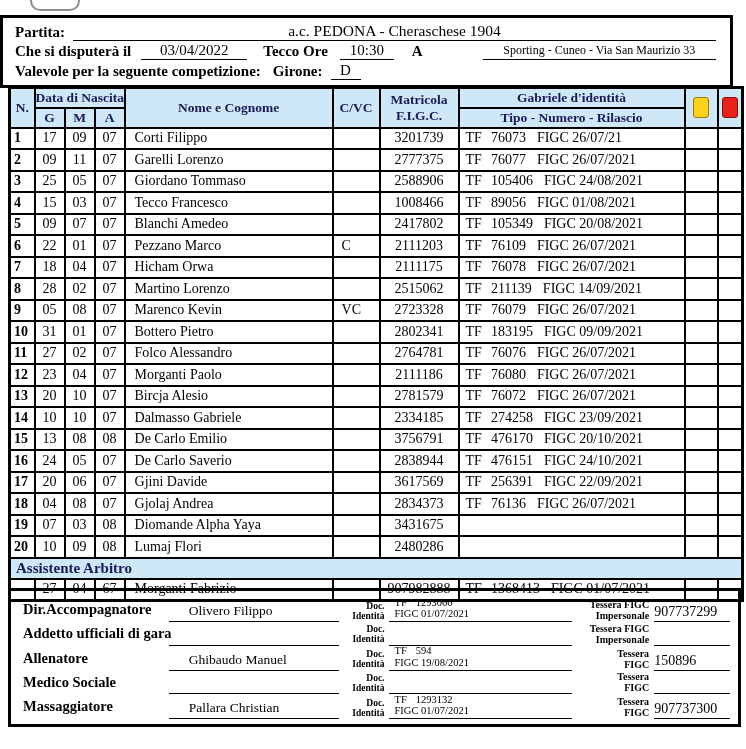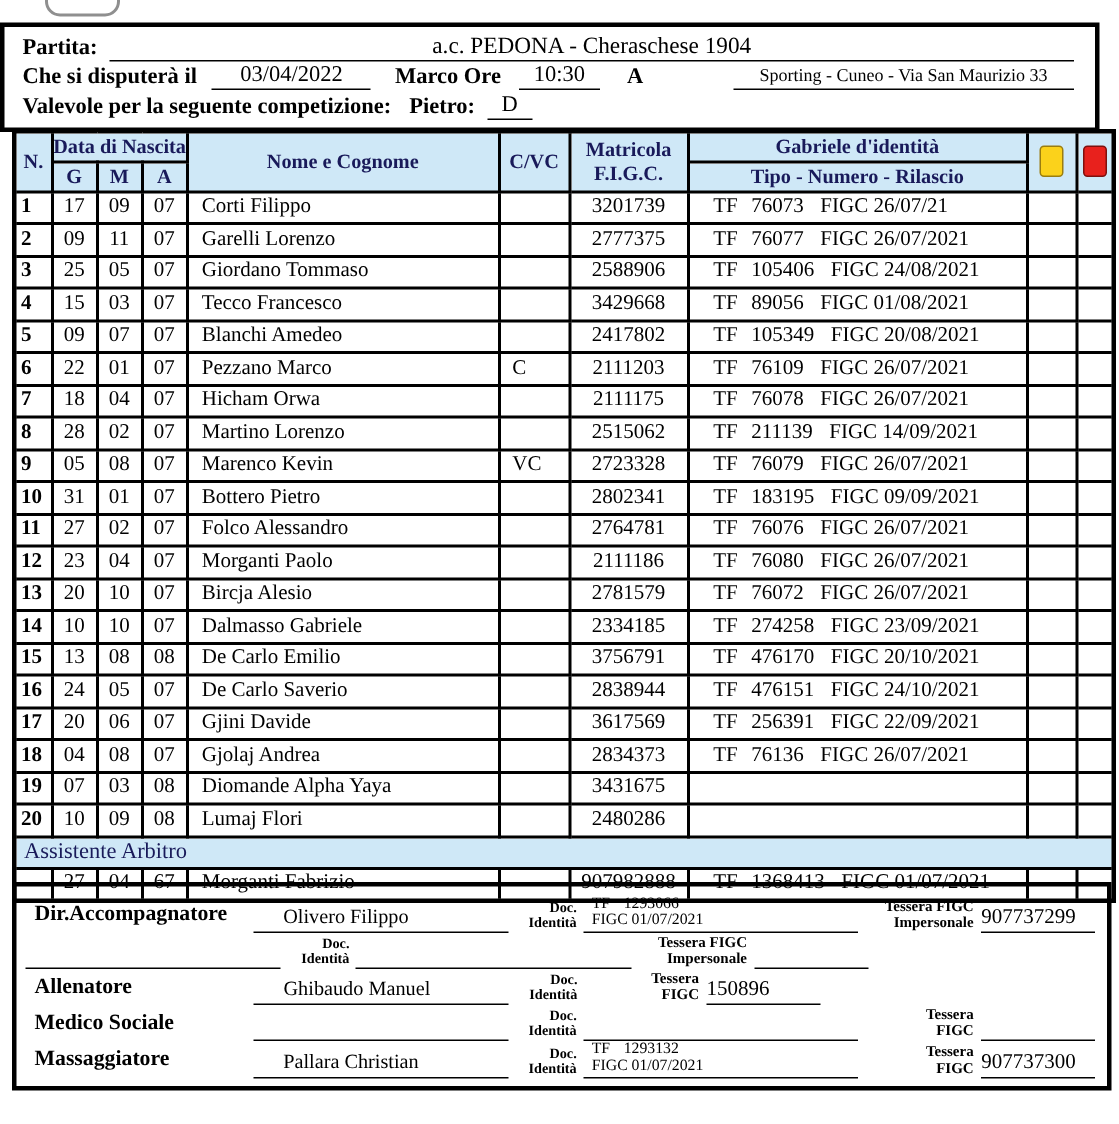--- a/index.html
+++ b/index.html
@@ -45,26 +45,26 @@
   .roster thead th {
     background: var(--header-bg); color: var(--header-text);
     font-size: 13.5px; font-weight: bold; text-align: center; height: 20px;
   }
   .roster tbody td { height: 21.5px; font-size: 14px; }
   td.c-n    { font-weight: bold; font-size: 15px; padding-left: 3px; }
   td.c-d    { text-align: center; font-size: 14.5px; }
   td.c-name { padding-left: 9px; font-size: 13.5px; }
   td.c-cvc  { padding-left: 8px; font-size: 14.5px; }
   td.c-mat  { text-align: center; font-size: 16.5px; }
-  td.c-doc  { padding-left: 16px; font-size: 11px; }
+  td.c-doc  { padding-left: 6px; font-size: 11px; }
   .doc-t { margin-right: 9px; }
   .doc-n { margin-right: 11px; }
   tr.band-row td {
     background: var(--header-bg); color: var(--header-text);
-    font-weight: normal; font-size: 15px; text-align: left; padding-left: 5px; height: 21px;
+    font-weight: bold; font-size: 15px; text-align: left; padding-left: 5px; height: 21px;
   }
   .card { width: 16px; height: 21px; border-radius: 3px; margin: 2px auto; border: 1.5px solid; }
   .card.y { background: var(--card-yellow); border-color: var(--card-yellow-border); }
   .card.r { background: var(--card-red);    border-color: var(--card-red-border); }
   
   .staff-box {
     position: absolute; left: 8px; top: 588px; width: 733px; height: 139px;
     border: 3px solid #000;
     display: flex; flex-direction: column; justify-content: space-between;
     padding: 6px 8px 5px 6px;
@@ -83,28 +83,28 @@
 <div class="stamp"></div>
 
 <div class="info-box">
   <div class="info-line">
     <span class="lbl">Partita:</span>
     <span class="uval teams">a.c. PEDONA - Cheraschese 1904</span>
   </div>
   <div class="info-line">
     <span class="lbl">Che si disputerà il</span>
     <span class="uval dateval">03/04/2022</span>
-    <span class="lbl timelbl">Marco Ore</span>
+    <span class="lbl timelbl">Tecco Ore</span>
     <span class="uval timeval">10:30</span>
     <span class="lbl atlbl">A</span>
     <span class="uval venue">Sporting - Cuneo - Via San Maurizio 33</span>
   </div>
   <div class="info-line">
     <span class="lbl">Valevole per la seguente competizione:</span>
-    <span class="lbl gironelbl">Pietro:</span>
+    <span class="lbl gironelbl">Girone:</span>
     <span class="uval gironeval">D</span>
   </div>
 </div>
 
 <table class="roster">
   <colgroup>
     <col style="width:25px">
       <col style="width:30px">
       <col style="width:30px">
       <col style="width:30px">
@@ -181,21 +181,21 @@
         <td></td>
       </tr>
 
       <tr>
         <td class="c-n">4</td>
         <td class="c-d">15</td>
         <td class="c-d">03</td>
         <td class="c-d">07</td>
         <td class="c-name">Tecco Francesco</td>
         <td class="c-cvc"></td>
-        <td class="c-mat">3429668</td>
+        <td class="c-mat">1008466</td>
         <td class="c-doc"><span class="doc-t">TF</span><span class="doc-n">89056</span><span>FIGC 01/08/2021</span></td>
         <td></td>
         <td></td>
       </tr>
 
       <tr>
         <td class="c-n">5</td>
         <td class="c-d">09</td>
         <td class="c-d">07</td>
         <td class="c-d">07</td>
@@ -440,20 +440,21 @@
         <div>FIGC 01/07/2021</div>
       </span>
       <span class="s-teslbl">
         <div>Tessera FIGC</div>
         <div>Impersonale</div>
       </span>
       <span class="s-tesval">907737299</span>
     </div>
 
     <div class="staff-row">
+      <span class="s-role">Addetto ufficiali di gara</span>
       <span class="s-name"></span>
       <span class="s-doclbl">
         <div>Doc.</div>
         <div>Identità</div>
       </span>
       <span class="s-docval">
         <div><span class="doc-t"></span><span></span></div>
         <div></div>
       </span>
       <span class="s-teslbl">
@@ -463,20 +464,24 @@
       <span class="s-tesval"></span>
     </div>
 
     <div class="staff-row">
       <span class="s-role">Allenatore</span>
       <span class="s-name">Ghibaudo Manuel</span>
       <span class="s-doclbl">
         <div>Doc.</div>
         <div>Identità</div>
       </span>
+      <span class="s-docval">
+        <div><span class="doc-t">TF</span><span>594</span></div>
+        <div>FIGC 19/08/2021</div>
+      </span>
       <span class="s-teslbl">
         <div>Tessera</div>
         <div>FIGC</div>
       </span>
       <span class="s-tesval">150896</span>
     </div>
 
     <div class="staff-row">
       <span class="s-role">Medico Sociale</span>
       <span class="s-name"></span>

